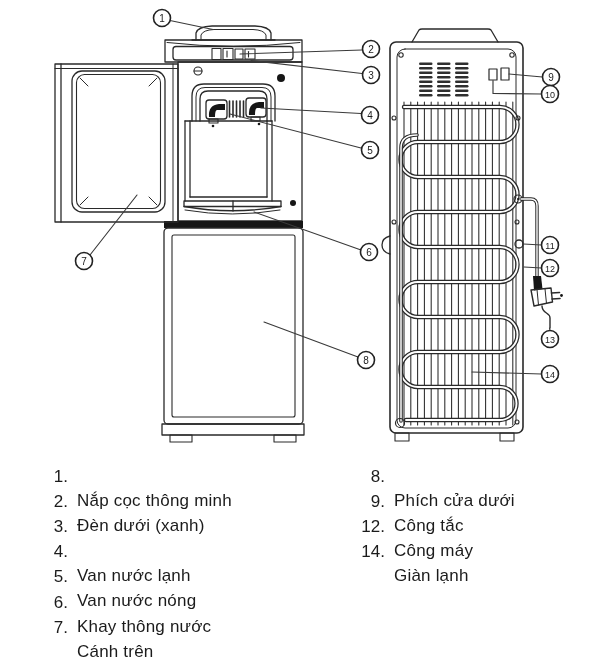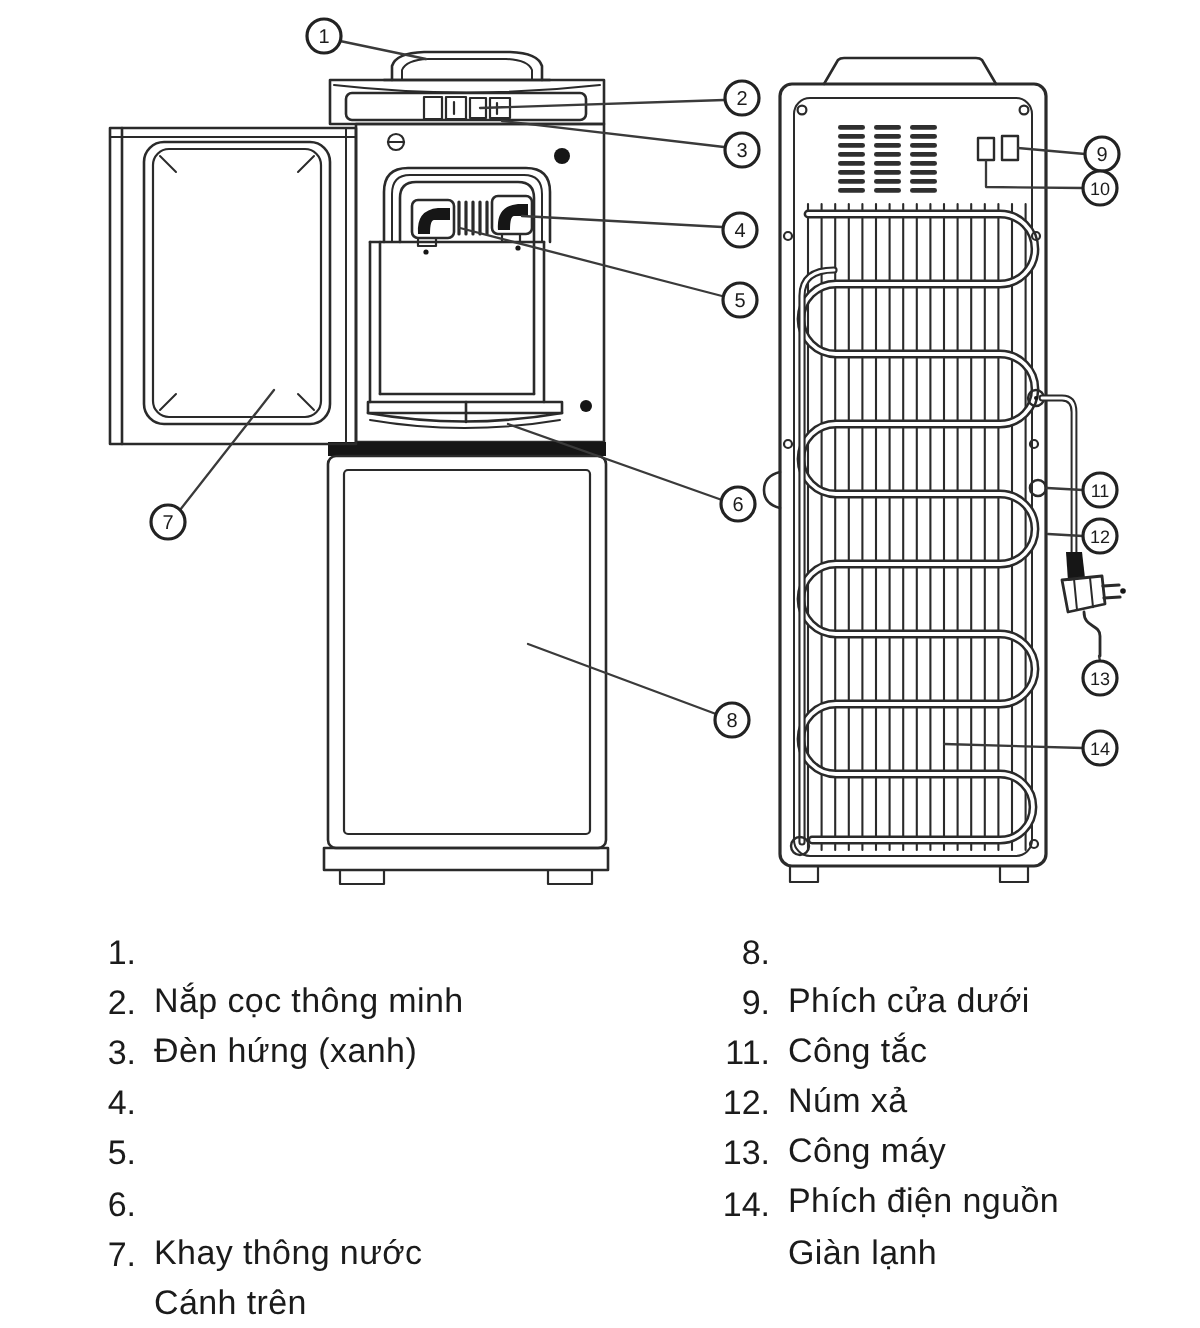--- a/index.html
+++ b/index.html
@@ -273,61 +273,55 @@
 </svg>
 
 <div class="legend">
   <div class="legend-col col-left">
     <div class="legend-row">
           <span class="legend-num">1.</span>
           <span class="legend-label">Nắp cọc thông minh</span>
         </div>
     <div class="legend-row">
           <span class="legend-num">2.</span>
-          <span class="legend-label">Đèn hứng (xanh)</span>
+          <span class="legend-label">Đèn dưới (xanh)</span>
         </div>
     <div class="legend-row">
           <span class="legend-num">3.</span>
         </div>
     <div class="legend-row">
           <span class="legend-num">4.</span>
+          <span class="legend-label">Van nước lạnh</span>
         </div>
     <div class="legend-row">
           <span class="legend-num">5.</span>
+          <span class="legend-label">Van nước nóng</span>
         </div>
     <div class="legend-row">
           <span class="legend-num">6.</span>
           <span class="legend-label">Khay thông nước</span>
         </div>
     <div class="legend-row">
           <span class="legend-num">7.</span>
           <span class="legend-label">Cánh trên</span>
         </div>
   </div>
   <div class="legend-col col-right">
     <div class="legend-row">
           <span class="legend-num">8.</span>
           <span class="legend-label">Phích cửa dưới</span>
         </div>
     <div class="legend-row">
           <span class="legend-num">9.</span>
           <span class="legend-label">Công tắc</span>
         </div>
     <div class="legend-row">
-          <span class="legend-num">11.</span>
-          <span class="legend-label">Núm xả</span>
-        </div>
-    <div class="legend-row">
           <span class="legend-num">12.</span>
           <span class="legend-label">Công máy</span>
         </div>
     <div class="legend-row">
-          <span class="legend-num">13.</span>
-          <span class="legend-label">Phích điện nguồn</span>
-        </div>
-    <div class="legend-row">
           <span class="legend-num">14.</span>
           <span class="legend-label">Giàn lạnh</span>
         </div>
   </div>
 </div>
 
 </div>
 
 </body></html>

